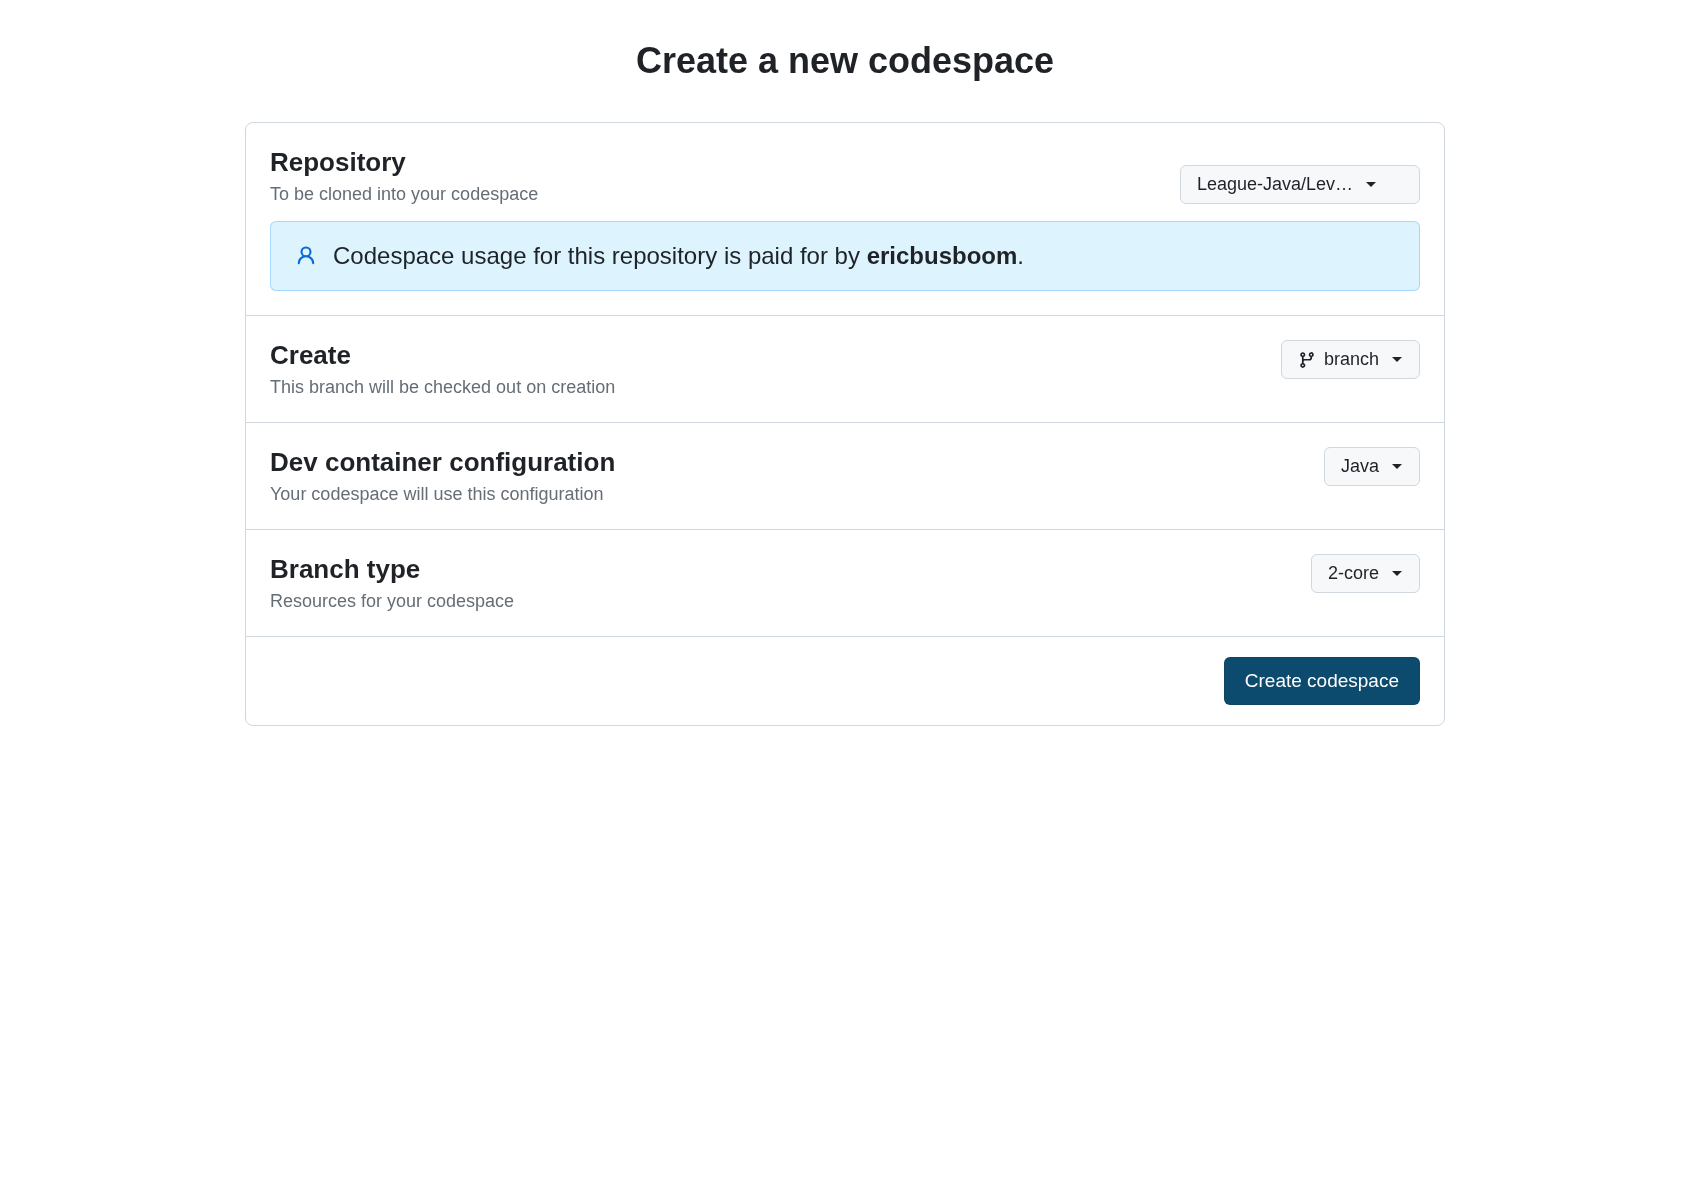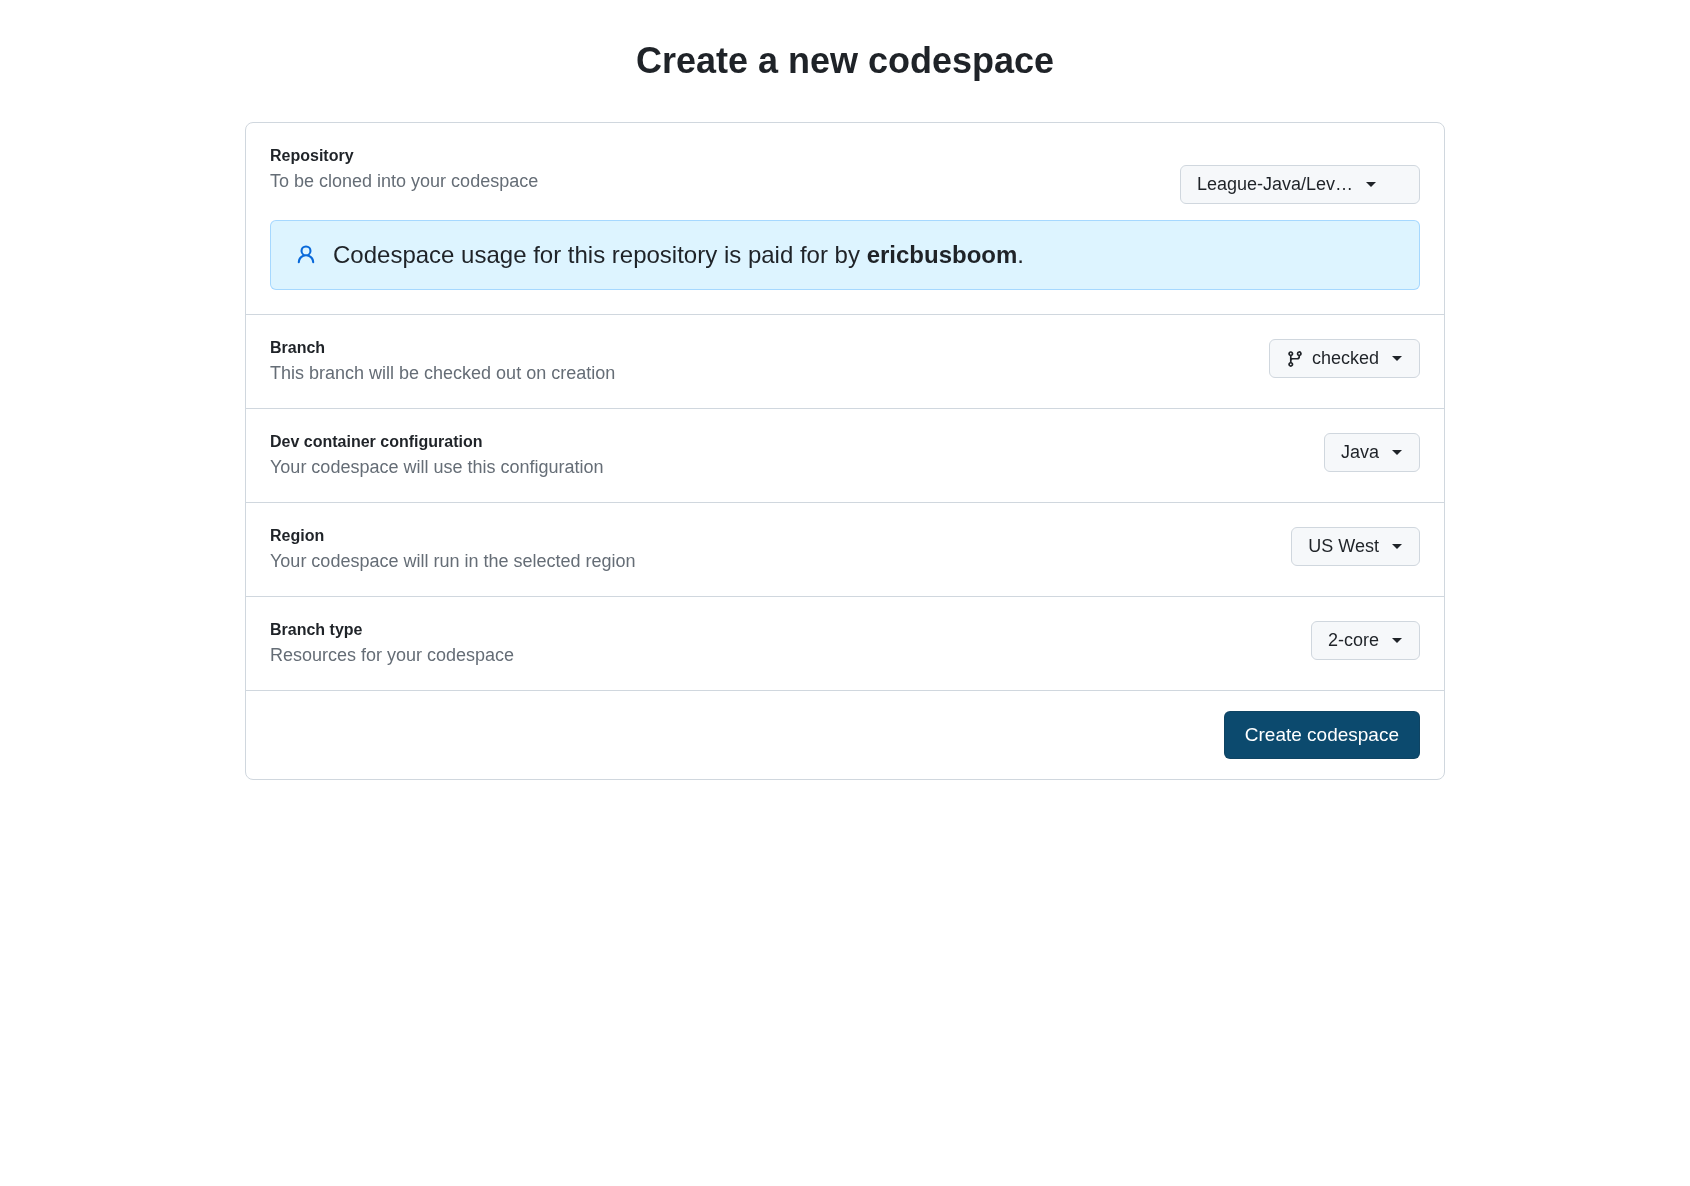--- a/index.html
+++ b/index.html
@@ -37,21 +37,21 @@
       justify-content: space-between;
       gap: 20px;
     }
     .section:last-child {
       border-bottom: none;
     }
     .section-info {
       flex: 1;
     }
     .section-title {
-      font-size: 16px;
+      font-size: 26px;
       font-weight: 600;
       color: #1f2328;
       margin-bottom: 6px;
     }
     .section-description {
       font-size: 18px;
       color: #656d76;
     }
     .dropdown-button {
       display: inline-flex;
@@ -165,30 +165,30 @@
           </svg>
         </span>
         <span>
           <span>Codespace usage for this repository is paid for by </span><strong>ericbusboom</strong><span>.</span>
         </span>
       </div>
     </div>
 
     <div class="section">
       <div class="section-info">
-        <div class="section-title">Branch</div>
+        <div class="section-title">Create</div>
         <div class="section-description">This branch will be checked out on creation</div>
       </div>
       <button class="dropdown-button">
         <span class="branch-icon">
           <svg width="18" height="18" viewBox="0 0 16 16" fill="currentColor">
             <path d="M9.5 3.25a2.25 2.25 0 1 1 3 2.122V6A2.5 2.5 0 0 1 10 8.5H6a1 1 0 0 0-1 1v1.128a2.251 2.251 0 1 1-1.5 0V5.372a2.25 2.25 0 1 1 1.5 0v1.836A2.493 2.493 0 0 1 6 7h4a1 1 0 0 0 1-1v-.628A2.25 2.25 0 0 1 9.5 3.25Zm-6 0a.75.75 0 1 0 1.5 0 .75.75 0 0 0-1.5 0Zm8.25-.75a.75.75 0 1 0 0 1.5.75.75 0 0 0 0-1.5ZM4.25 12a.75.75 0 1 0 0 1.5.75.75 0 0 0 0-1.5Z"></path>
           </svg>
         </span>
-        <span>checked</span>
+        <span>branch</span>
         <span class="caret">
           <svg width="12" height="8" viewBox="0 0 12 8">
               <path d="M1 1l5 5 5-5z"></path>
             </svg>
         </span>
       </button>
     </div>
 
     <div class="section">
       <div class="section-info">
@@ -198,34 +198,20 @@
       <button class="dropdown-button">
         <span>Java</span>
         <span class="caret">
           <svg width="12" height="8" viewBox="0 0 12 8">
               <path d="M1 1l5 5 5-5z"></path>
             </svg>
         </span>
       </button>
     </div>
 
-    <div class="section">
-      <div class="section-info">
-        <div class="section-title">Region</div>
-        <div class="section-description">Your codespace will run in the selected region</div>
-      </div>
-      <button class="dropdown-button">
-        <span>US West</span>
-        <span class="caret">
-          <svg width="12" height="8" viewBox="0 0 12 8">
-              <path d="M1 1l5 5 5-5z"></path>
-            </svg>
-        </span>
-      </button>
-    </div>
 
     <div class="section">
       <div class="section-info">
         <div class="section-title">Branch type</div>
         <div class="section-description">Resources for your codespace</div>
       </div>
       <button class="dropdown-button">
         <span>2-core</span>
         <span class="caret">
           <svg width="12" height="8" viewBox="0 0 12 8">

